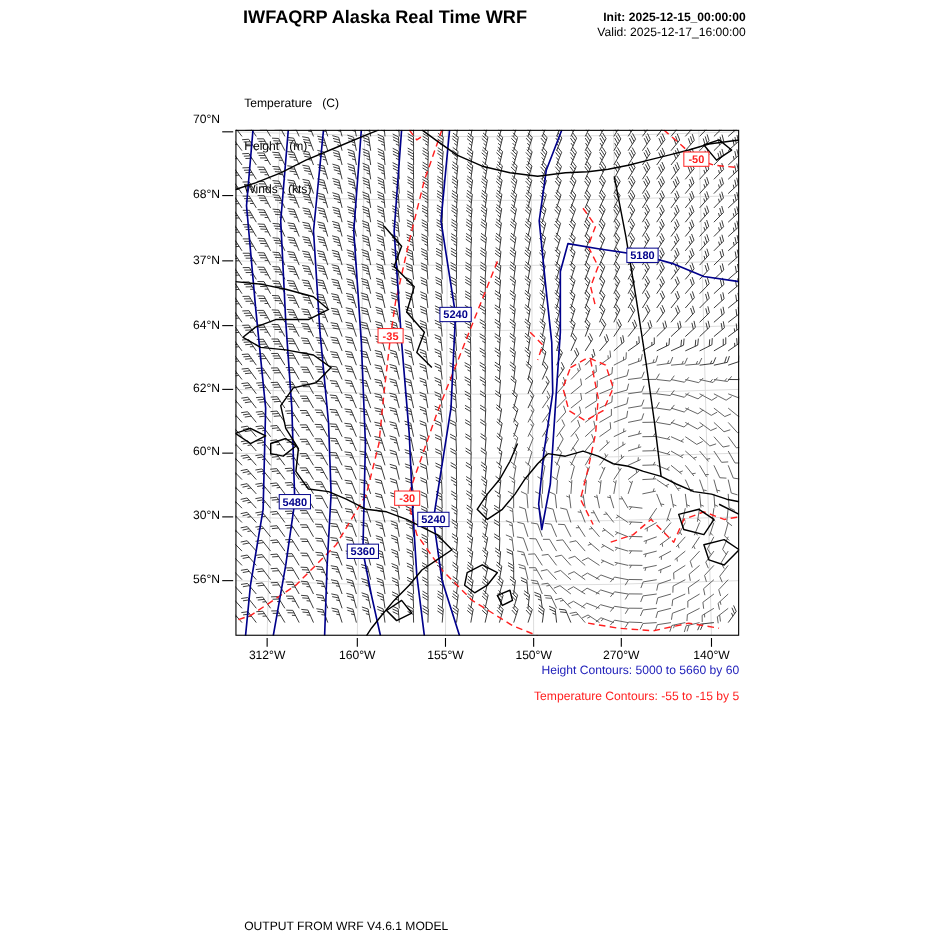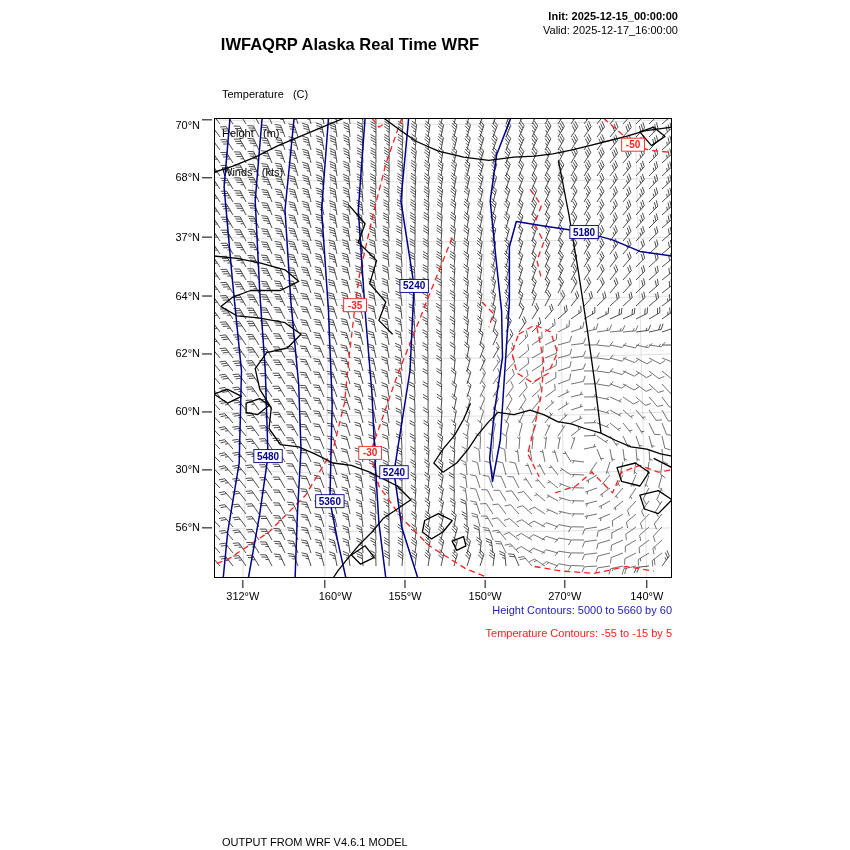--- a/index.html
+++ b/index.html
@@ -1,18 +1,18 @@
 <!DOCTYPE html>
 <html><head>
 <meta charset="utf-8">
 <style>
   html,body{margin:0;padding:0;background:#ffffff;}
   body{width:850px;height:850px;position:relative;font-family:"Liberation Sans",sans-serif;color:#000;overflow:hidden;}
   .abs{position:absolute;}
-  #title{left:350px;top:7px;transform:translateX(-50%);font-size:16.5px;font-weight:bold;white-space:nowrap;margin-top:28px;}
+  #title{left:350px;top:7px;transform:translateX(-50%);font-size:16.5px;font-weight:bold;white-space:nowrap;}
   #init-block{right:172px;top:10px;text-align:right;font-size:11px;line-height:13.5px;}
   #init-line{font-weight:bold;}
   #legend{left:222px;top:62px;font-size:11px;line-height:13px;white-space:pre;}
   #map-wrap{left:214px;top:118px;width:458px;height:460px;}
   #map-svg{overflow:visible;display:block;}
   .tick-label{position:absolute;font-size:11px;color:#000;}
   .lat-label{width:42px;text-align:right;}
   .lon-label{width:54px;text-align:center;}
   #caption-height{right:178px;top:604px;font-size:11px;color:#2222bb;white-space:nowrap;text-align:right;}
   #caption-temp{right:178px;top:627px;font-size:11px;color:#ff2020;white-space:nowrap;}
@@ -130,30 +130,30 @@
         <line x1="110.836" y1="462" x2="110.836" y2="470"></line>
         <line x1="190.986" y1="462" x2="190.986" y2="470"></line>
         <line x1="271.13599999999997" y1="462" x2="271.13599999999997" y2="470"></line>
         <line x1="350.82800000000003" y1="462" x2="350.82800000000003" y2="470"></line>
         <line x1="432.81" y1="462" x2="432.81" y2="470"></line>
       </g>
     </svg>
 </div>
 
 <div id="axis-labels">
-    <div class="tick-label lat-label abs" style="left: 158px; top: 119px;">70°N</div>
+    <div class="tick-label lat-label abs" style="left: 158px; top: 103px;">70°N</div>
     <div class="tick-label lat-label abs" style="left: 158px; top: 171.3px;">68°N</div>
     <div class="tick-label lat-label abs" style="left: 158px; top: 230.64px;">37°N</div>
     <div class="tick-label lat-label abs" style="left: 158px; top: 289.52px;">64°N</div>
     <div class="tick-label lat-label abs" style="left: 158px; top: 347.48px;">62°N</div>
     <div class="tick-label lat-label abs" style="left: 158px; top: 405.44px;">60°N</div>
     <div class="tick-label lat-label abs" style="left: 158px; top: 463.4px;">30°N</div>
     <div class="tick-label lat-label abs" style="left: 158px; top: 521.36px;">56°N</div>
     <div class="tick-label lon-label abs" style="left: 215.854px; top: 590px;">312°W</div>
-    <div class="tick-label lon-label abs" style="left: 297.836px; top: 590px; text-align: right;">160°W</div>
+    <div class="tick-label lon-label abs" style="left: 297.836px; top: 590px;">160°W</div>
     <div class="tick-label lon-label abs" style="left: 377.986px; top: 590px;">155°W</div>
     <div class="tick-label lon-label abs" style="left: 458.136px; top: 590px;">150°W</div>
     <div class="tick-label lon-label abs" style="left: 537.828px; top: 590px;">270°W</div>
     <div class="tick-label lon-label abs" style="left: 619.81px; top: 590px;">140°W</div>
   </div>
 
 <div id="caption-height" class="abs">Height Contours: 5000 to 5660 by 60</div>
 <div id="caption-temp" class="abs">Temperature Contours: -55 to -15 by 5</div>
 
 <div id="footer" class="abs">

